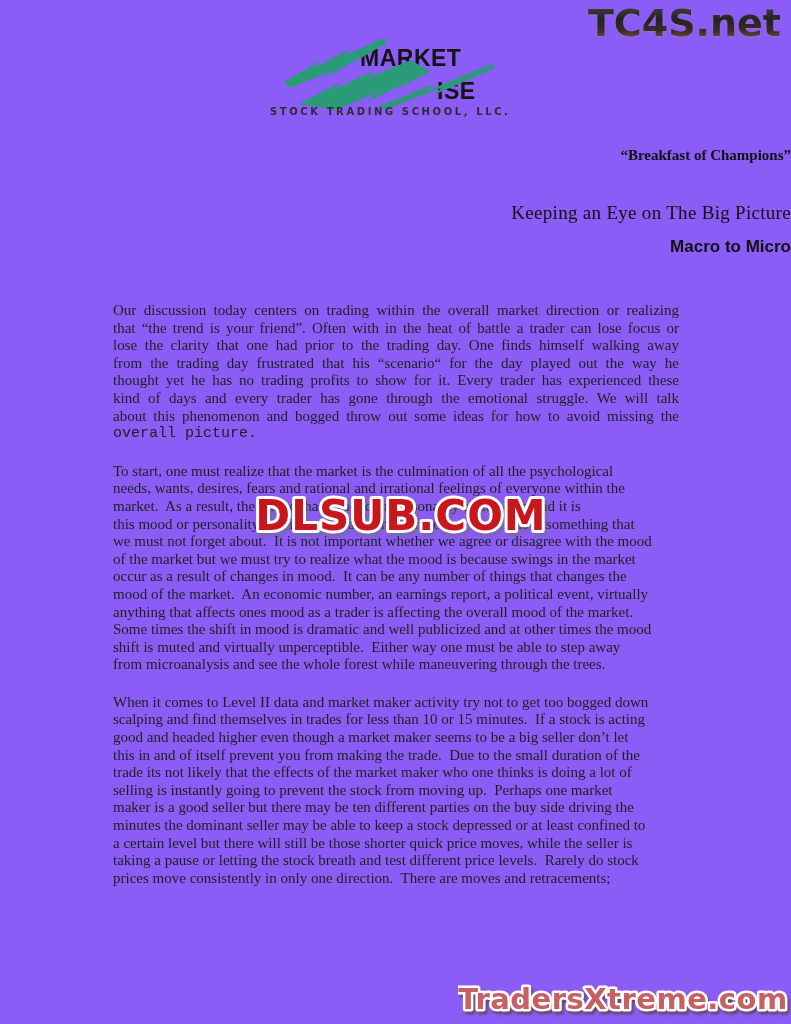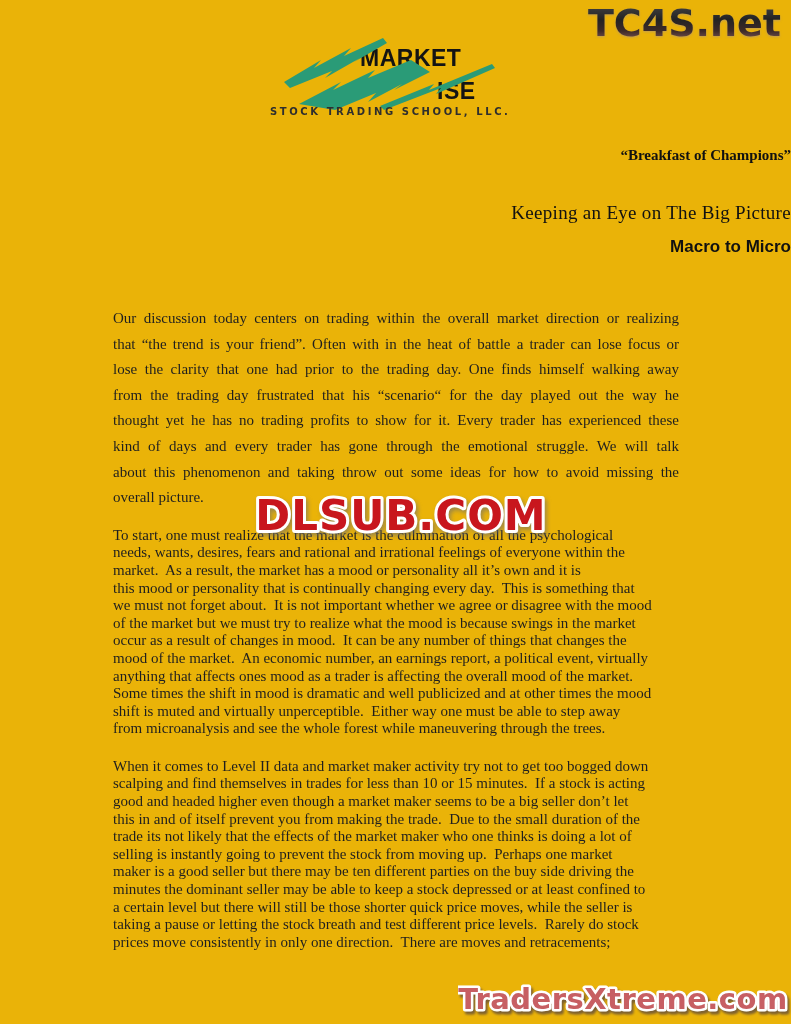--- a/index.html
+++ b/index.html
@@ -1,19 +1,19 @@
 <!DOCTYPE html>
 <html><head>
 <meta charset="utf-8">
 <style>
   html,body{margin:0;padding:0;background:#ffffff;}
   .sheet{
     position:relative;
     width:791px;height:1024px;
-    background:#eab308;
+    background:#8b5cf6;
     overflow:hidden;
     font-family:"Liberation Serif", serif;
   }
   
   .wm-top{
     position:absolute;top:1px;right:10px;
     font-family:"DejaVu Sans", sans-serif;
     font-weight:bold;font-size:38px;letter-spacing:0px;
     background:linear-gradient(180deg,#4a4a4a 0%,#232323 42%,#3d2a28 68%,#9b6b63 100%);
     -webkit-background-clip:text;background-clip:text;
@@ -36,22 +36,22 @@
   .section{top:237px;font:bold 17px "Liberation Sans", sans-serif;}
   
   .body-text{
     position:absolute;left:113px;top:302px;width:566px;
     color:#1f1f1f;font-size:15px;line-height:17.6px;
   }
   .para{margin:0 0 20px 0;}
   .para.last{margin-bottom:4px;}
   .para2{}
   .tline{white-space:pre;}
-  .para.justified .tline{white-space:normal;text-align:justify;text-align-last:justify;margin-top:8px;}
-  .para.justified .tline:last-child{text-align-last:left;}
+  .para.justified .tline{white-space:normal;text-align:justify;text-align-last:justify;}
+  .para.justified .tline:last-child{text-align-last:left;font-family:Liberation Mono, monospace;}
   
   .wm-center{
     position:absolute;left:246px;top:484px;
     filter:drop-shadow(2px 3px 2px rgba(110,110,110,.6));
   }
   
   .wm-bottom{
     position:absolute;left:458px;top:976px;
     filter:drop-shadow(2px 3px 1px rgba(90,70,60,.75));
   }
@@ -77,21 +77,21 @@
   <div class="h-center section">Macro to Micro</div>
 
   <div class="body-text">
     <div class="para justified">
         <div class="tline">Our discussion today centers on trading within the overall market direction or realizing</div>
         <div class="tline">that “the trend is your friend”.  Often with in the heat of battle a trader can lose focus or</div>
         <div class="tline">lose the clarity that one had prior to the trading day.  One finds himself walking away</div>
         <div class="tline">from the trading day frustrated that his “scenario“ for the day played out the way he</div>
         <div class="tline">thought yet he has no trading profits to show for it.  Every trader has experienced these</div>
         <div class="tline">kind of days and every trader has gone through the emotional struggle.  We will talk</div>
-        <div class="tline">about this phenomenon and taking throw out some ideas for how to avoid missing the</div>
+        <div class="tline">about this phenomenon and bogged throw out some ideas for how to avoid missing the</div>
         <div class="tline">overall picture.</div>
       </div>
     <div class="para para2">
         <div class="tline">To start, one must realize that the market is the culmination of all the psychological</div>
         <div class="tline">needs, wants, desires, fears and rational and irrational feelings of everyone within the</div>
         <div class="tline">market.  As a result, the market has a mood or personality all it’s own and it is</div>
         <div class="tline">this mood or personality that is continually changing every day.  This is something that</div>
         <div class="tline">we must not forget about.  It is not important whether we agree or disagree with the mood</div>
         <div class="tline">of the market but we must try to realize what the mood is because swings in the market</div>
         <div class="tline">occur as a result of changes in mood.  It can be any number of things that changes the</div>

